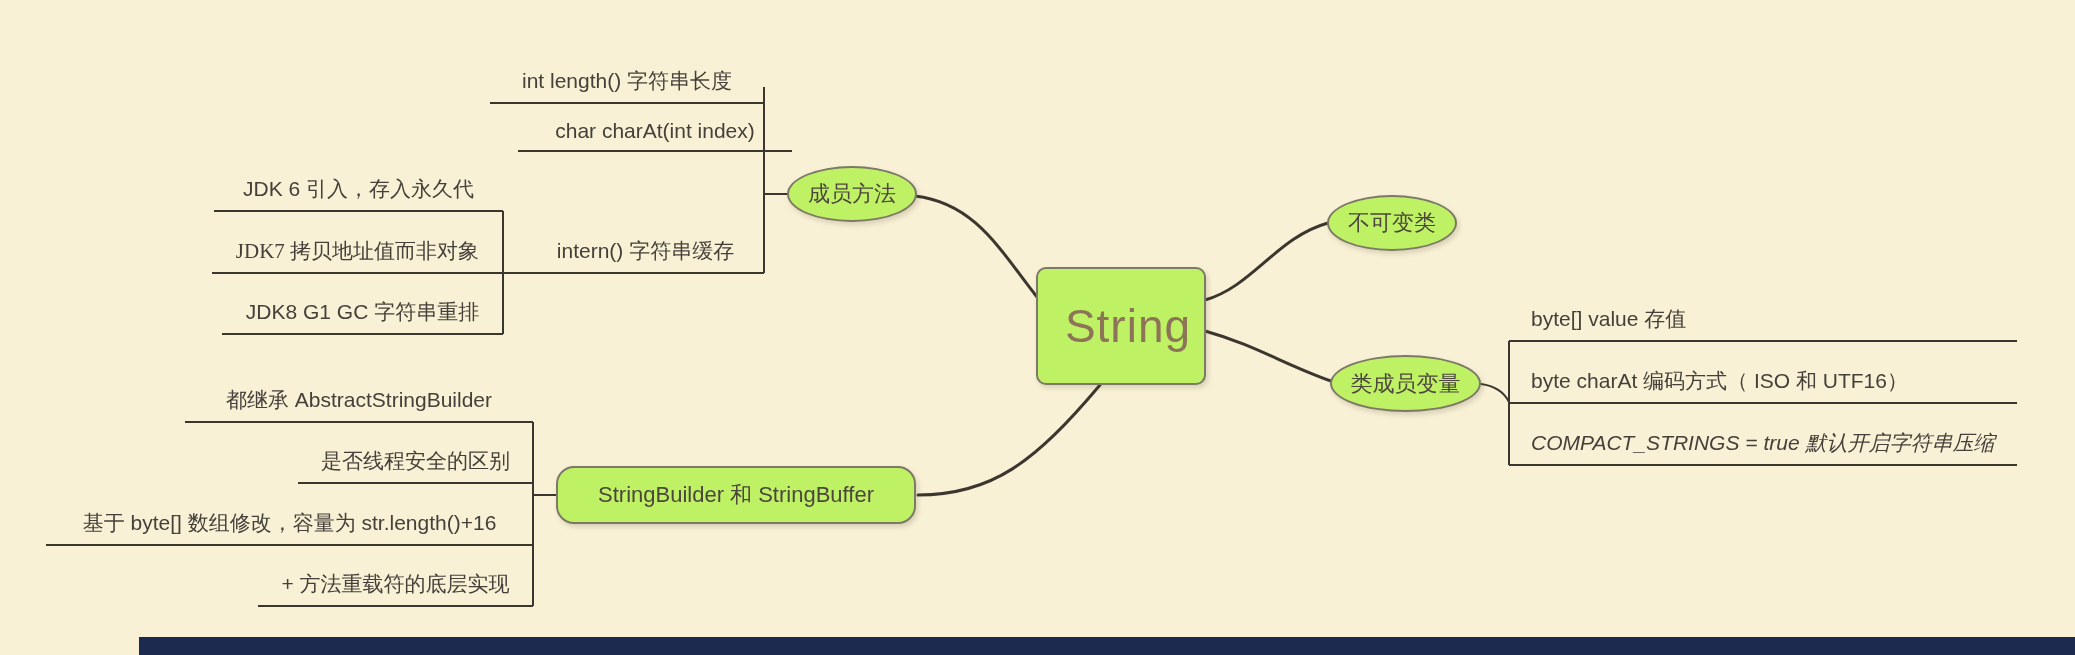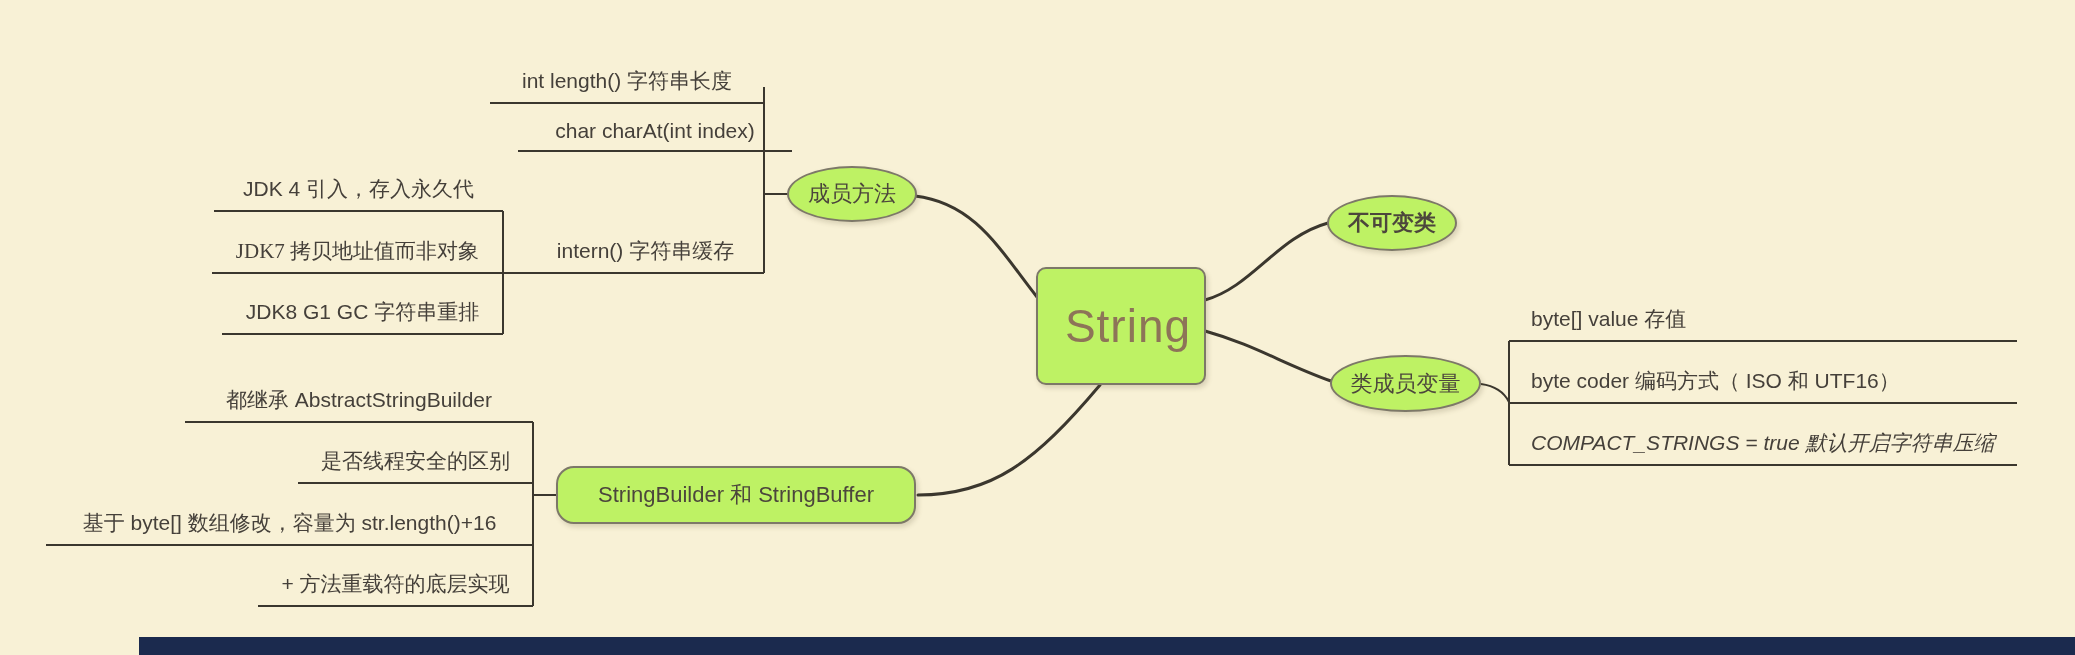--- a/index.html
+++ b/index.html
@@ -94,42 +94,42 @@
     <span>int length() 字符串长度</span>
   </div>
   <div class="leaf" style="left:518px; top:116px; width:274px;">
     <span>char charAt(int index)</span>
   </div>
   <div class="leaf" style="left:527px; top:238px; width:237px;">
     <span>intern() 字符串缓存</span>
   </div>
 
   <div class="leaf" style="left:214px; top:176px; width:289px;">
-    <span>JDK 4 引入，存入永久代</span>
+    <span>JDK 6 引入，存入永久代</span>
   </div>
   <div class="leaf" style="left:212px; top:238px; width:291px;font-family:Liberation Serif, serif;">
     <span>JDK7 拷贝地址值而非对象</span>
   </div>
   <div class="leaf" style="left:222px; top:299px; width:281px;">
     <span>JDK8 G1 GC 字符串重排</span>
   </div>
 
-  <div class="topic ellipse" style="left:1327px; top:195px; width:130px; height:56px;font-weight:bold;">
+  <div class="topic ellipse" style="left:1327px; top:195px; width:130px; height:56px;">
     <span>不可变类</span>
   </div>
 
   <div class="topic ellipse" style="left:1330px; top:355px; width:151px; height:57px;">
     <span>类成员变量</span>
   </div>
 
   <div class="leaf leaf-right" style="left:1509px; top:306px; width:508px;">
     <span>byte[] value 存值</span>
   </div>
   <div class="leaf leaf-right" style="left:1509px; top:368px; width:508px;">
-    <span>byte coder 编码方式（ ISO 和 UTF16）</span>
+    <span>byte charAt 编码方式（ ISO 和 UTF16）</span>
   </div>
   <div class="leaf leaf-right" style="left:1509px; top:430px; width:508px;font-style:italic;">
     <span>COMPACT_STRINGS = true 默认开启字符串压缩</span>
   </div>
 
   <div class="topic rounded" style="left:556px; top:466px; width:360px; height:58px;">
     <span>StringBuilder 和 StringBuffer</span>
   </div>
 
   <div class="leaf" style="left:185px; top:387px; width:348px;">

